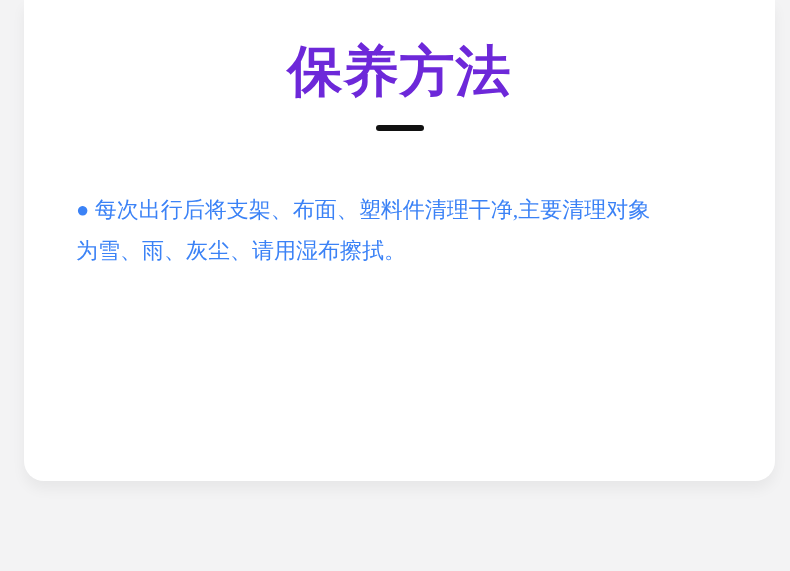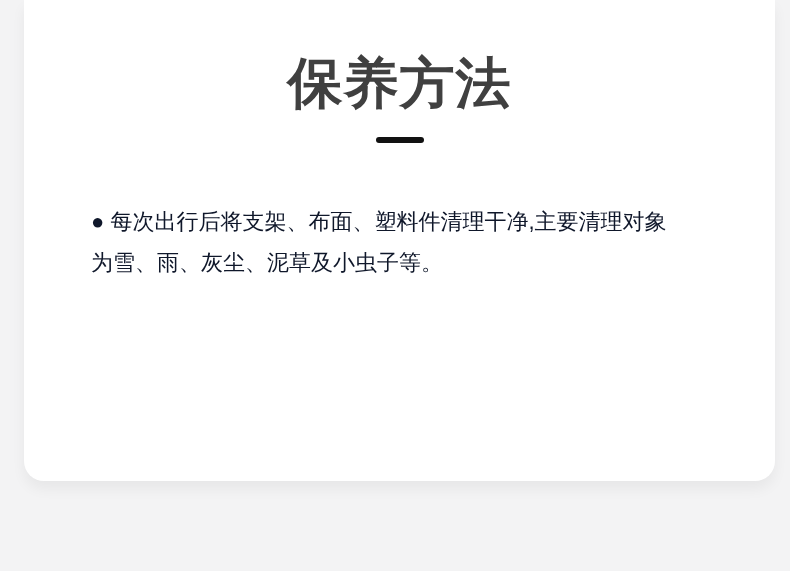--- a/index.html
+++ b/index.html
@@ -19,55 +19,56 @@
     left: 24px;
     top: 0;
     width: 751px;
     height: 481px;
     background: #ffffff;
     border-radius: 0 0 20px 20px;
     box-shadow: 0 8px 14px rgba(0,0,0,0.05);
     box-sizing: border-box;
   }
   .page-title {
-    margin-top: 56px;
+    margin-top: 44px;
     text-align: center;
     font-size: 55px;
     line-height: 1;
     font-weight: bold;
-    color: #404040;
+    color: #6d28d9;
     letter-spacing: 1px;
   }
   .title-divider {
     width: 48px;
     height: 6px;
     background: #111111;
     border-radius: 3px;
     margin: 26px auto 0 auto;
   }
   .care-content {
-    margin: 58px 28px 0 67px;
-    color: #0f172a;
+    margin: 58px 28px 0 52px;
+    color: #3b82f6;
     font-size: 22px;
+    font-family: Liberation Serif, serif;
   }
   .care-line {
     height: 41px;
     line-height: 41px;
     white-space: nowrap;
   }
 </style>
 </head>
 <body>
 
 <div class="care-card">
   <div class="page-title">保养方法</div>
 
   <div class="title-divider"></div>
 
   <div class="care-content">
     <div>
       <div class="care-line">● 每次出行后将支架、布面、塑料件清理干净,主要清理对象</div>
-      <div class="care-line">为雪、雨、灰尘、泥草及小虫子等。</div>
+      <div class="care-line">为雪、雨、灰尘、请用湿布擦拭。</div>
     </div>
     <div>
     </div>
   </div>
 </div>
 
 </body></html>

